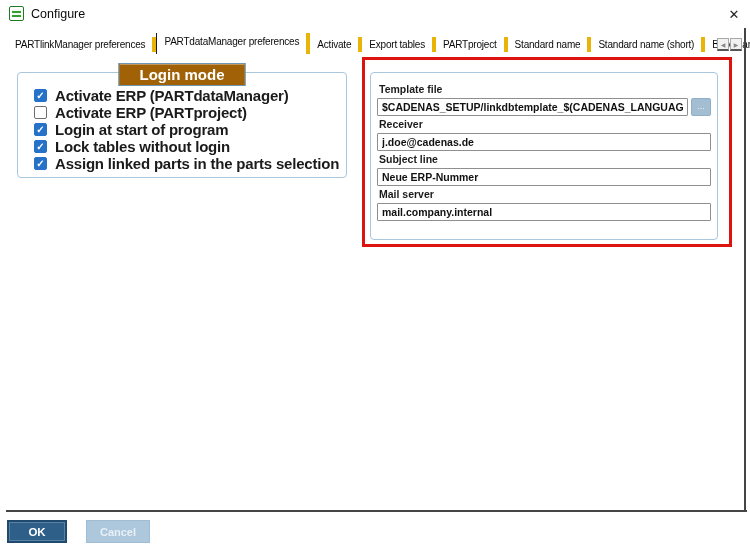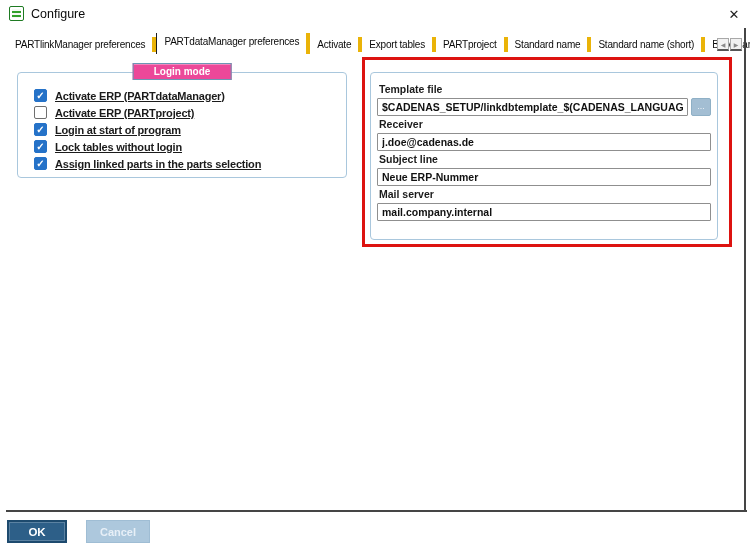--- a/index.html
+++ b/index.html
@@ -42,38 +42,38 @@
     border-bottom:2px solid #555; display:flex; align-items:center; justify-content:center;
     font-size:6px; color:#8a8a8a; cursor:pointer;
   }
 
   
   .groupbox {
     position:absolute; border:1px solid #a9c7dd; border-radius:4px; background:#fff;
   }
   .group-title {
     position:absolute; top:-10px; left:50%; transform:translateX(-50%);
-    background:#ec4899; border:1px solid #6c96b4; color:#ffffff;
-    font-size:10px; font-weight:700; padding:2px 20px; white-space:nowrap;
+    background:#a16207; border:1px solid #6c96b4; color:#ffffff;
+    font-size:15px; font-weight:700; padding:2px 20px; white-space:nowrap;
     box-shadow: inset 0 1px 0 rgba(255,255,255,.35);
   }
   #login-group { left:17px; top:72px; width:330px; height:106px; }
   #email-group { left:370px; top:72px; width:348px; height:168px; }
 
   
   .check-list { padding:14px 0 0 16px; }
   .check-row { display:flex; align-items:center; height:17px; gap:8px; cursor:pointer; }
   .checkbox {
     width:13px; height:13px; border-radius:2px; flex:0 0 auto;
     background:#fff; border:1px solid #6f6f6f;
     display:flex; align-items:center; justify-content:center;
   }
   .checkbox.checked { background:#2572c8; border-color:#2572c8; }
   .checkbox .check-glyph { color:#fff; font-size:10px; line-height:10px; font-weight:700; }
-  .check-label { font-size:11px; font-weight:700; letter-spacing:-0.2px; color:#1b1b1b; white-space:nowrap;text-decoration:underline; }
+  .check-label { font-size:15px; font-weight:700; letter-spacing:-0.2px; color:#1b1b1b; white-space:nowrap; }
 
   
   .field-area { padding:8px 6px 0 6px; }
   .field-label { font-size:10.5px; font-weight:700; color:#1b1b1b; margin:2px 0 3px 2px; }
   .field-row { display:flex; gap:3px; margin-bottom:2px; }
   .text-input {
     flex:1; height:18px; border:1px solid #8f8f8f; border-radius:1px; background:#fff;
     font-family:"Liberation Sans", sans-serif; font-size:10.5px; font-weight:700; color:#111;
     padding:0 4px; outline:none; min-width:0;
   }

